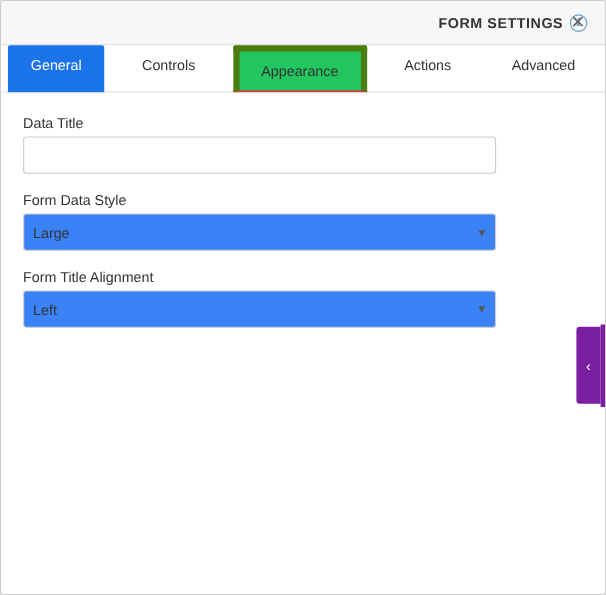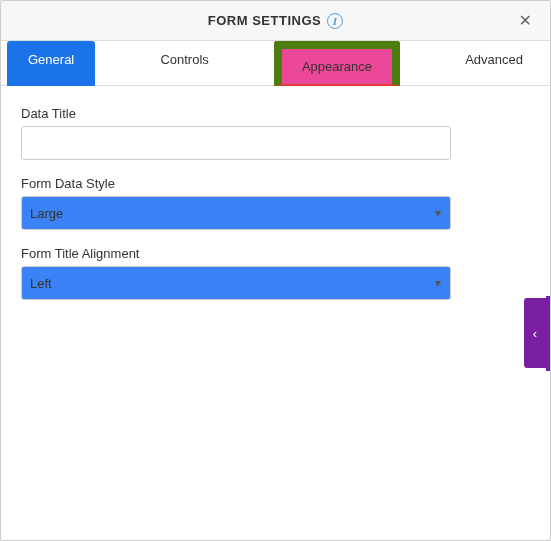--- a/index.html
+++ b/index.html
@@ -24,21 +24,21 @@
       flex-direction: column;
       position: relative;
       border-radius: 3px;
       overflow: hidden;
     }
 
     
     .dialog-header {
       display: flex;
       align-items: center;
-      justify-content: center;
+      justify-content: flex-end;
       padding: 10px 16px;
       background: #f7f7f7;
       border-bottom: 1px solid #ddd;
       min-height: 40px;
       position: relative;
     }
 
     .dialog-title {
       font-weight: bold;
       font-size: 13px;
@@ -103,23 +103,23 @@
       background: transparent;
     }
 
     .tab.active {
       background: #1a73e8;
       color: #fff;
       border-color: transparent;
     }
 
     .tab.selected-outline {
-      border: 8px solid #4d7c0f;
-      color: #333;
-      background: #ec4899;
+      border: 6px solid #4d7c0f;
+      color: #333;
+      background: #22c55e;
       border-bottom: 2px solid #e53935;
       margin-bottom: -1px;
     }
 
     
     .dialog-body {
       flex: 1;
       padding: 20px 20px;
       overflow-y: auto;
       position: relative;
@@ -244,20 +244,23 @@
 
   <div class="tabs">
     <div class="tab active">
       <span>General</span>
     </div>
     <div class="tab">
       <span>Controls</span>
     </div>
     <div class="tab selected-outline">
       <span>Appearance</span>
+    </div>
+    <div class="tab">
+      <span>Actions</span>
     </div>
     <div class="tab">
       <span>Advanced</span>
     </div>
   </div>
 
   <div style="flex:1; position:relative; overflow:hidden;">
     <div class="dialog-body">
 
       <div class="form-group">

